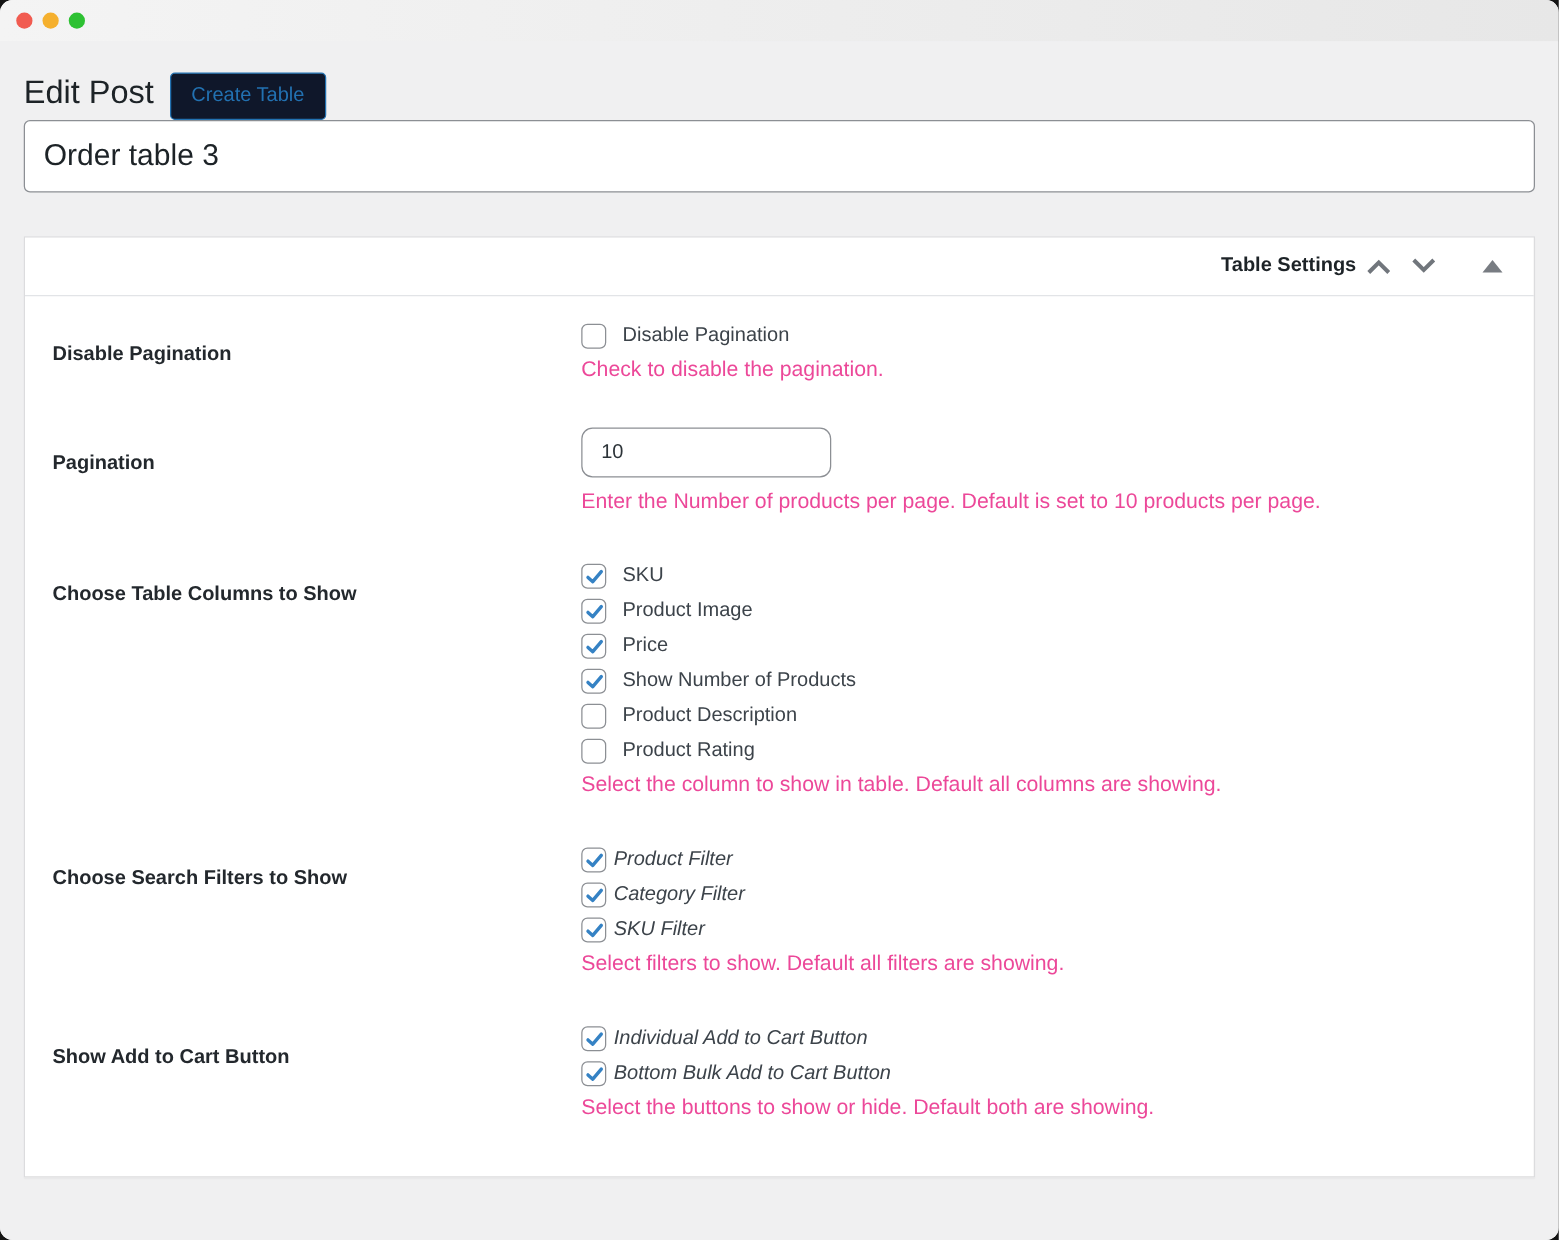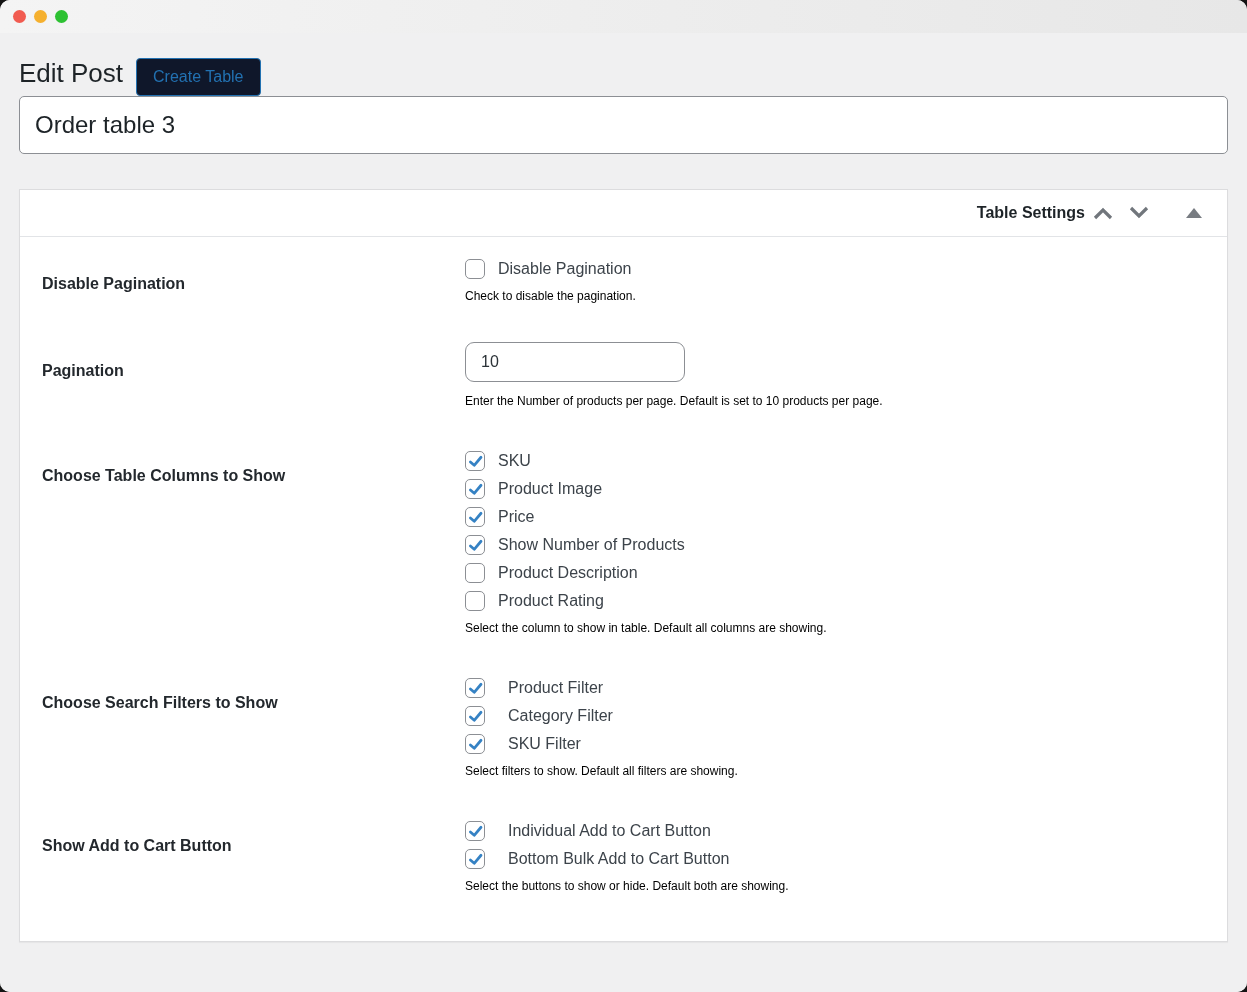--- a/index.html
+++ b/index.html
@@ -81,37 +81,37 @@
   .srow { display: flex; margin-bottom: 35px; }
   .srow:last-child { margin-bottom: 0; }
   .row-label {
     width: 445px; flex: 0 0 445px;
     padding: 19px 12px 0 22px;
     font-size: 16px; font-weight: 700; color: #23282d;
     line-height: 20px;
   }
   .row-content { flex: 1; padding-right: 20px; }
   .cb-item { display: flex; align-items: center; height: 28px; gap: 13px; cursor: pointer; }
-  .srow:nth-child(4) .cb-item, .srow:nth-child(5) .cb-item { gap: 23px; }
+  .srow:nth-child(4) .cb-item, .srow:nth-child(5) .cb-item { gap: 6px; font-style: italic; }
   .cb {
     width: 20px; height: 20px; flex: 0 0 20px;
     border: 1.5px solid #8c8f94; border-radius: 5px;
     background: #fff;
     display: inline-flex; align-items: center; justify-content: center;
   }
   .cb svg { width: 17px; height: 17px; }
   .cb svg polyline {
     fill: none; stroke: var(--check, #3582c4);
     stroke-width: 3.2; stroke-linecap: round; stroke-linejoin: round;
   }
   .cb-label { font-size: 16px; color: #3c434a; line-height: 28px; }
-  .help { font-size: 12px; color: #000000; line-height: 22px; margin-top: 2px; }
+  .help { font-size: 17px; color: #ec4899; line-height: 22px; margin-top: 2px; }
   .srow-pagination .help { margin-top: 8px; }
   .small-input {
-    width: 220px; height: 40px;
+    width: 200px; height: 40px;
     border: 1px solid #8c8f94; border-radius: 9px;
     background: #fff;
     font-family: inherit; font-size: 16px; color: #2c3338;
     padding: 0 15px;
     outline: none;
   }
 </style>
 </head>
 <body>
 

